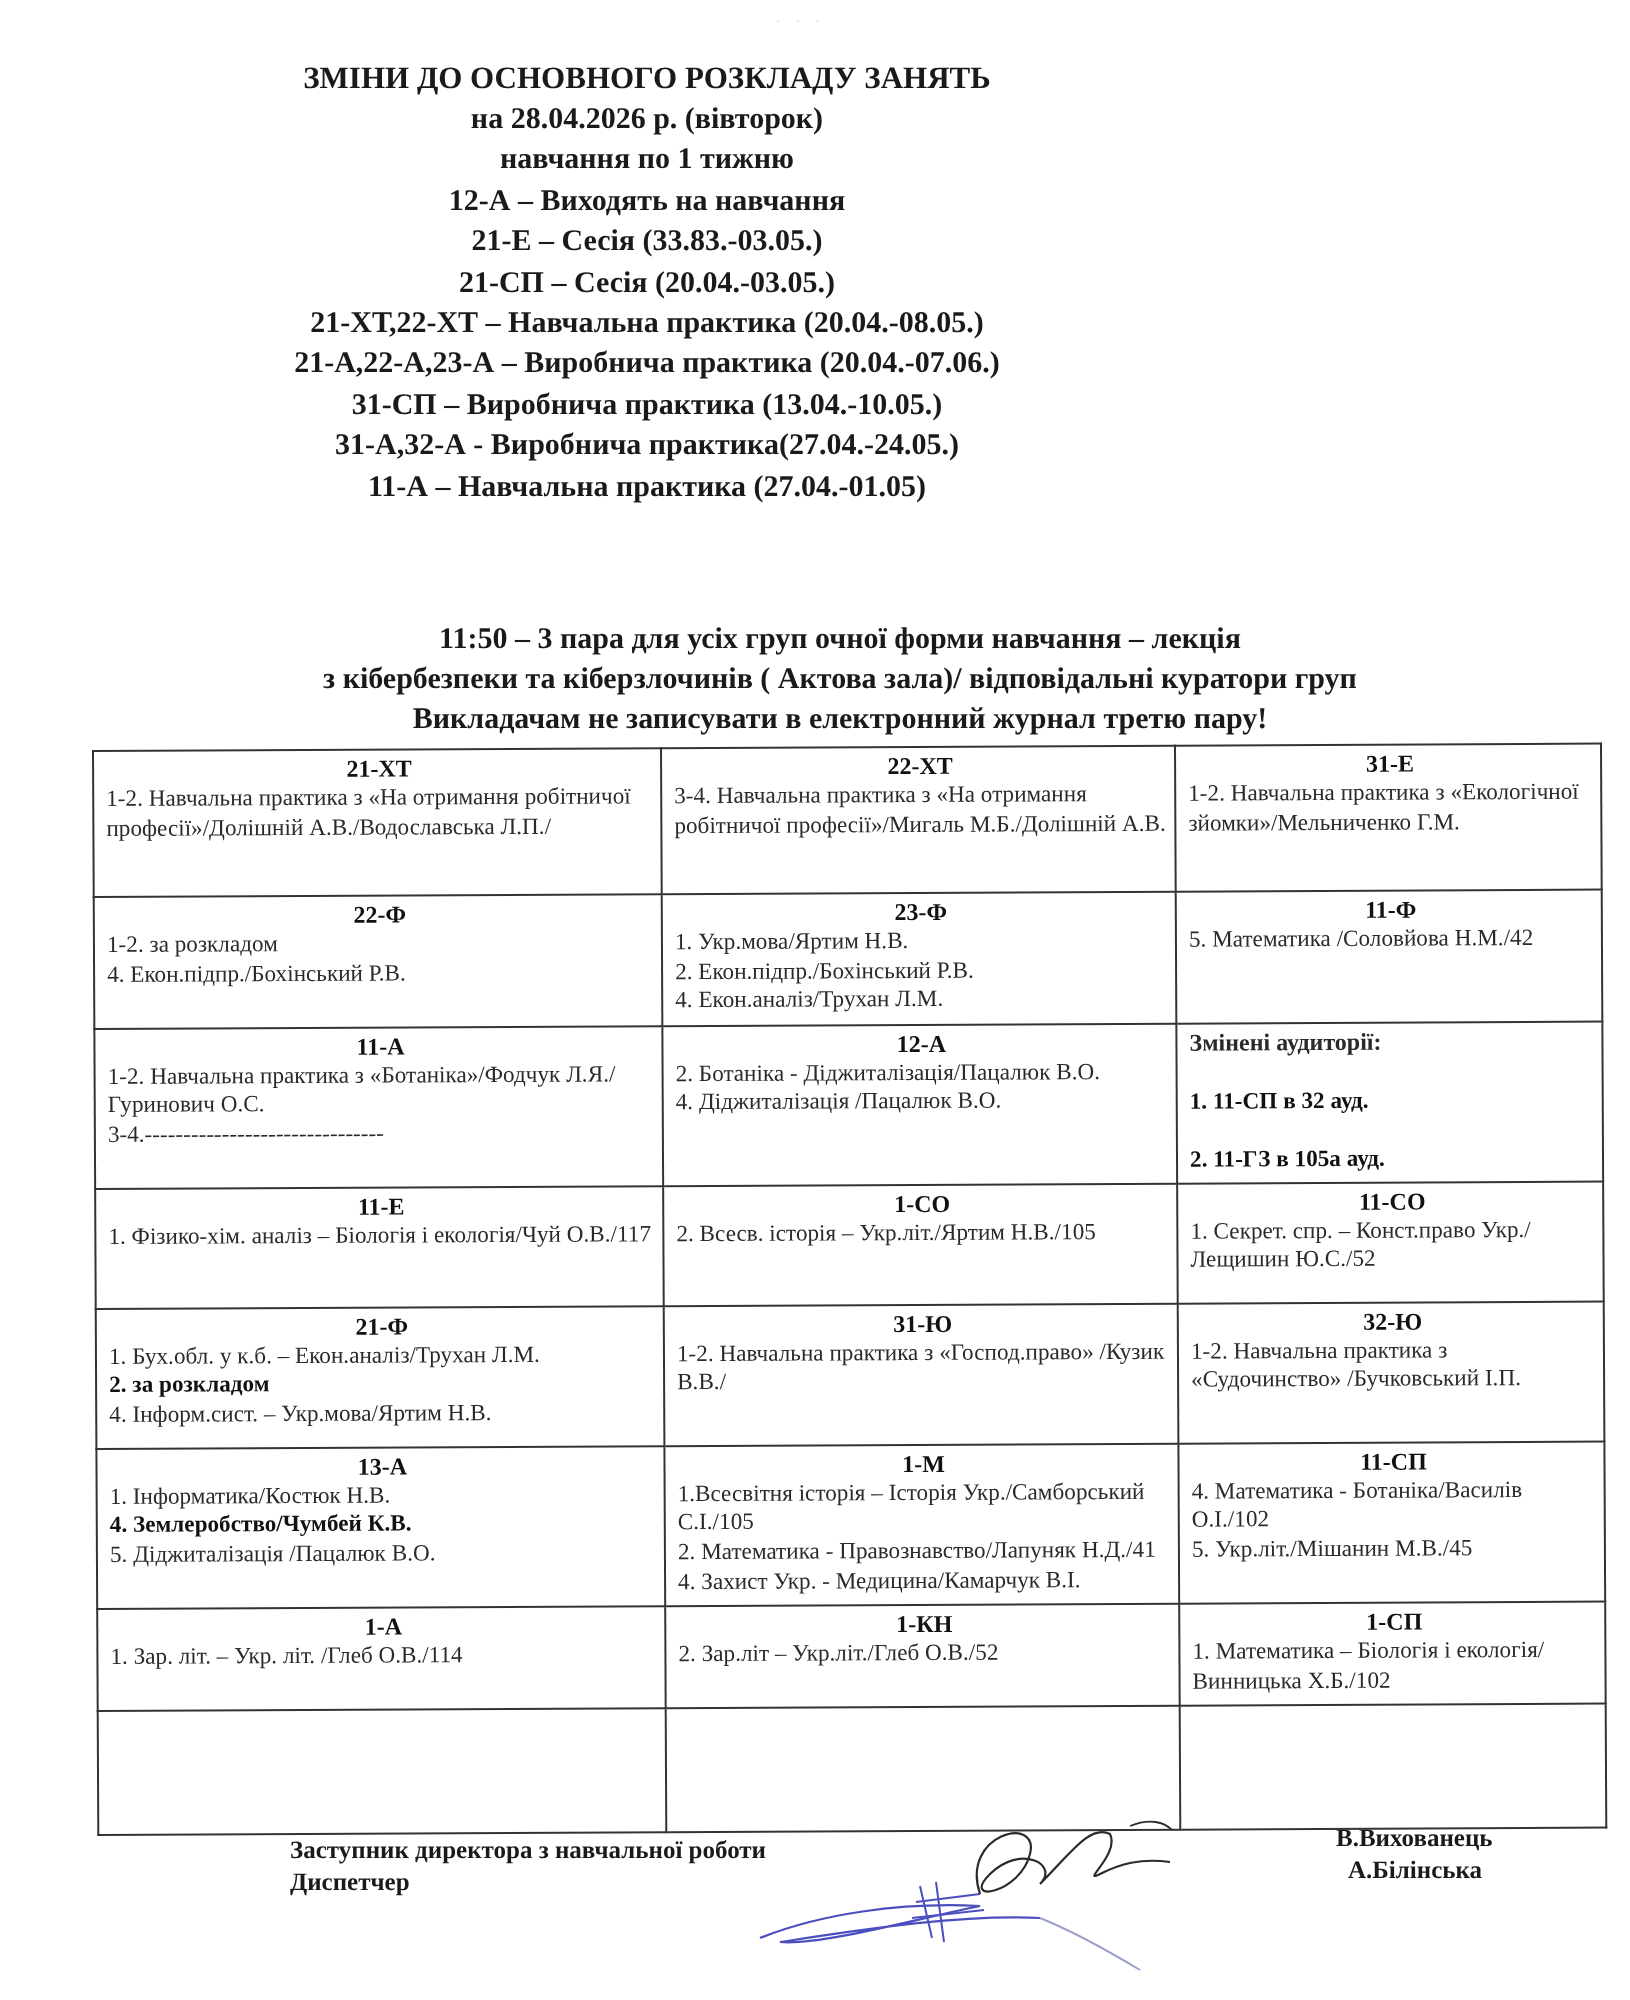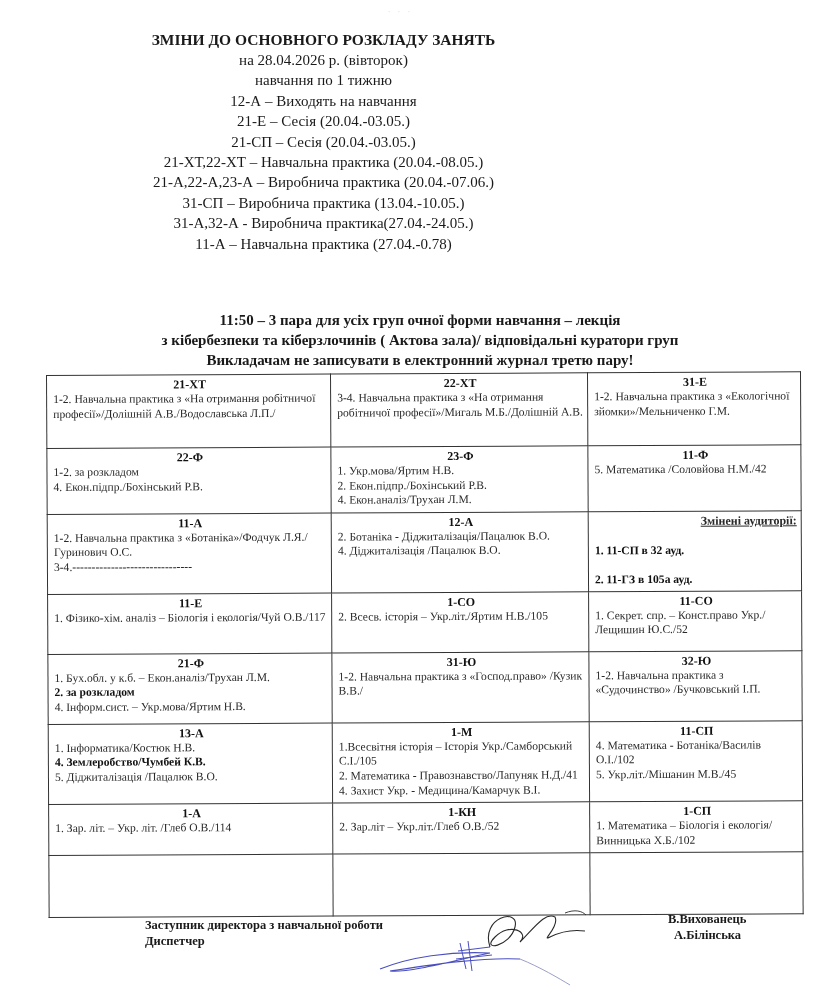--- a/index.html
+++ b/index.html
@@ -2,58 +2,58 @@
 <html><head>
 <meta charset="utf-8">
 <style>
   html, body { margin:0; padding:0; background:#ffffff; }
   body { width:815px; height:1000px; position:relative; overflow:hidden;
          font-family:"Liberation Serif", "DejaVu Serif", serif; color:#1a1a1a; }
   .faint-top { position:absolute; top:6px; left:230px; width:340px; height:12px;
                color:#e4e4e4; font-size:10px; text-align:center; letter-spacing:2px; }
   .header { position:absolute; top:30px; left:0; width:647px; text-align:center; }
   .header .title { font-weight:bold; font-size:15.5px; line-height:20px; }
-  .header .line { font-weight:normal; font-size:15px; line-height:20.4px; }
+  .header .line { font-weight:bold; font-size:15px; line-height:20.4px; }
   .announce { position:absolute; top:289px; left:60px; width:720px; text-align:center;
               font-weight:bold; font-size:15px; line-height:20px;margin-top:21px; }
   table.grid { position:absolute; top:375px; left:46px; width:754px; border-collapse:collapse;
                table-layout:fixed; transform:rotate(-0.28deg); transform-origin:0 0; }
   table.grid td { border:1px solid #333; vertical-align:top; padding:2px 4px 4px 6px;
                   font-size:11.6px; line-height:14.6px; color:#2a2a2a; }
   table.grid col.c1 { width:284px; } table.grid col.c2 { width:257px; } table.grid col.c3 { width:213px; }
   .grp { text-align:center; font-weight:bold; font-size:12px; line-height:15px; color:#111; }
   .ln { display:block; }
   .ln.b { font-weight:bold; color:#111; }
-  .aud-title { text-align:right; font-weight:bold; text-decoration:underline; font-size:12px; line-height:15px; }
+  .aud-title { text-align:left; font-weight:bold; font-size:12px; line-height:15px; }
   .aud-item { font-weight:bold; font-size:11.6px; line-height:15px; color:#111;margin-top:14px; }
   .footer { position:absolute; top:917px; left:0; width:815px; height:83px;padding-left:16px; }
   .sig-left { position:absolute; left:145px; top:0; font-weight:bold; font-size:12.5px; line-height:16px; }
   .sig-right { position:absolute; left:640px; top:-6px; font-weight:bold; font-size:12.5px; line-height:16px; }
   .sig-right span { display:block;margin-left:28px; }
   .sig-right span.n2 { padding-left:6px; }
   .signature { position:absolute; left:370px; top:-10px; width:230px; height:80px; }
 </style>
 </head>
 <body>
 
 <div class="faint-top">· · ·</div>
 
 <div class="header">
   <div class="title">ЗМІНИ ДО ОСНОВНОГО РОЗКЛАДУ ЗАНЯТЬ</div>
   <div class="line">на 28.04.2026 р. (вівторок)</div>
   <div class="line">навчання по 1 тижню</div>
   <div id="notices">
       <div class="line">12-А – Виходять на навчання</div>
-      <div class="line">21-Е – Сесія (20.04.-03.05.)</div>
+      <div class="line">21-Е – Сесія (33.83.-03.05.)</div>
       <div class="line">21-СП – Сесія (20.04.-03.05.)</div>
       <div class="line">21-ХТ,22-ХТ – Навчальна практика (20.04.-08.05.)</div>
       <div class="line">21-А,22-А,23-А – Виробнича практика (20.04.-07.06.)</div>
       <div class="line">31-СП – Виробнича практика (13.04.-10.05.)</div>
       <div class="line">31-А,32-А - Виробнича практика(27.04.-24.05.)</div>
-      <div class="line">11-А – Навчальна практика (27.04.-0.78)</div>
+      <div class="line">11-А – Навчальна практика (27.04.-01.05)</div>
     </div>
 </div>
 
 <div class="announce">
   <div>11:50 – 3 пара для усіх груп очної форми навчання – лекція</div>
   <div>з кібербезпеки та кіберзлочинів ( Актова зала)/ відповідальні куратори груп</div>
   <div>Викладачам не записувати в електронний журнал третю пару!</div>
 </div>
 
 <table class="grid">

